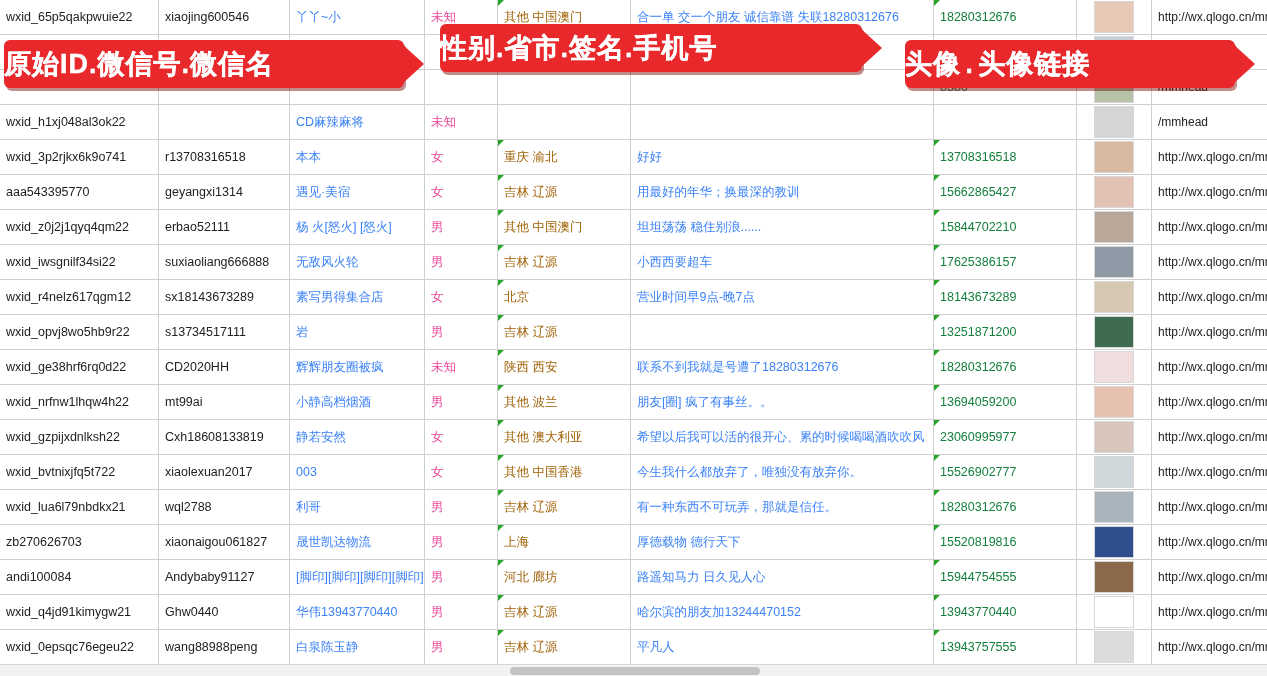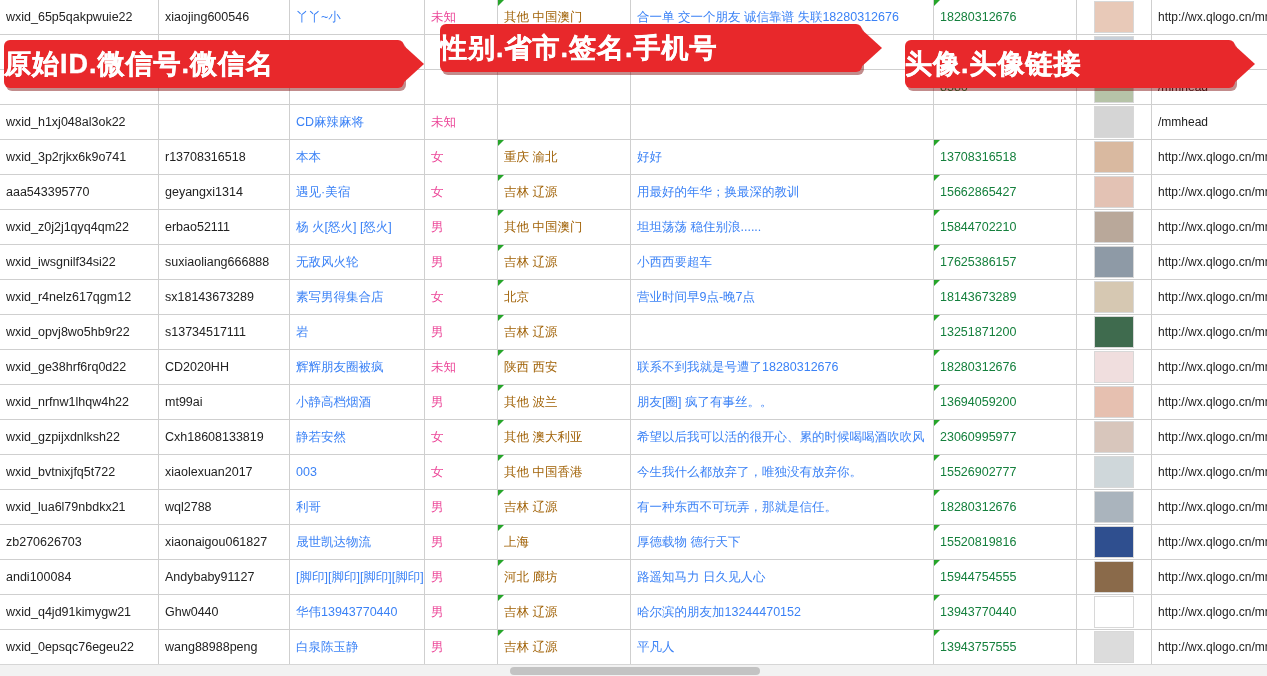--- a/index.html
+++ b/index.html
@@ -137,20 +137,21 @@
     border-top: 20px solid transparent;
     border-bottom: 20px solid transparent;
     border-left: 22px solid #e8282b;
   }
   #banner3 {
     left: 905px;
     top: 40px;
     width: 330px;
     height: 48px;
     font-size: 27px;
+    font-family: Liberation Mono, monospace;
   }
   #banner3::after {
     content: "";
     position: absolute;
     right: -20px;
     top: 4px;
     border-top: 20px solid transparent;
     border-bottom: 20px solid transparent;
     border-left: 22px solid #e8282b;
   }

